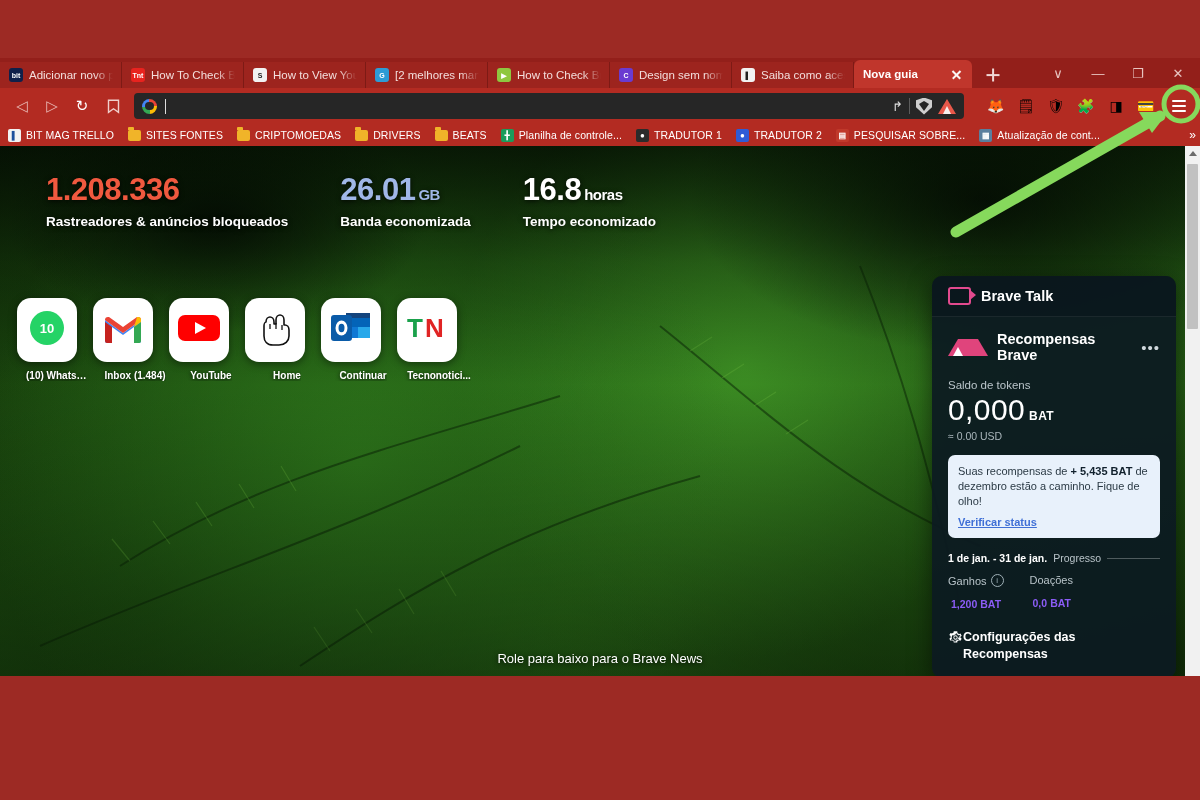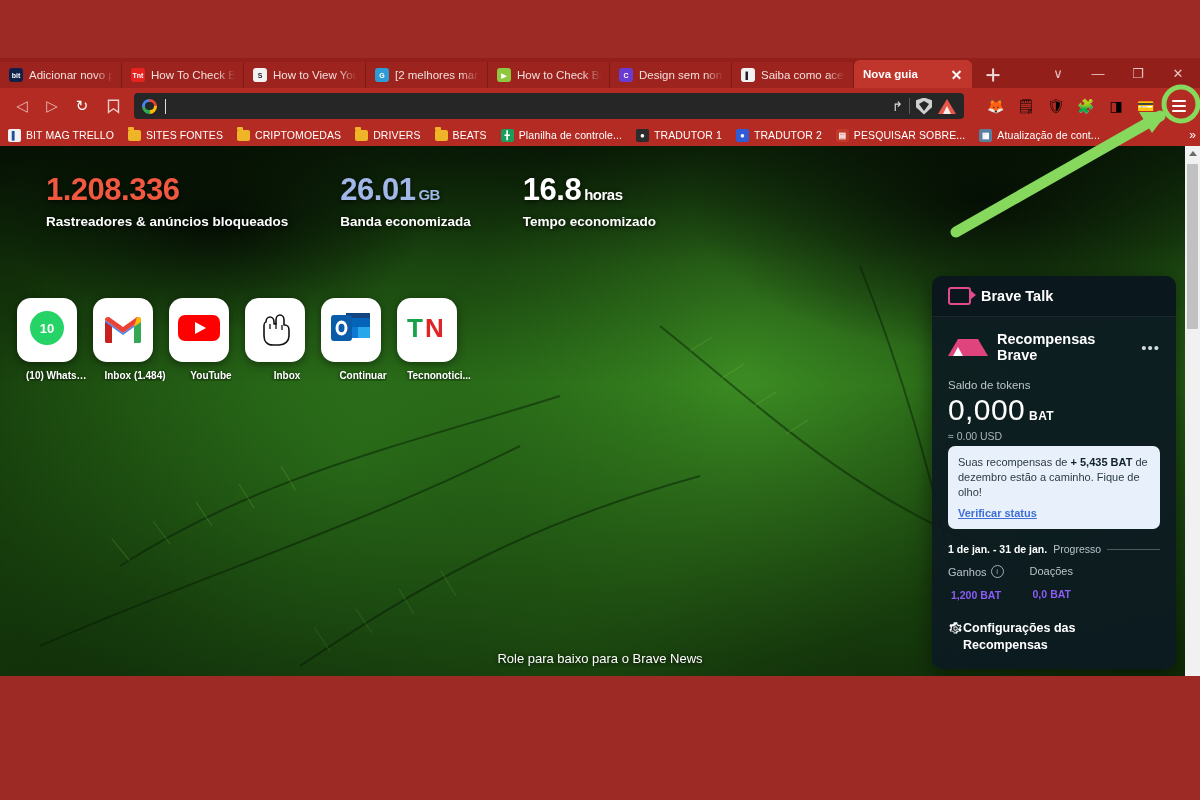--- a/index.html
+++ b/index.html
@@ -243,21 +243,21 @@
     border-left:5px solid transparent;border-right:5px solid transparent;border-bottom:9px solid #ffffff;}
   .rw-title { font-size:14.5px; font-weight:bold; color:#fff; flex:1; }
   .rw-dots { color:#cfd8dc; font-size:15px; letter-spacing:1px; line-height: .6; }
 
   .sub-label { margin-top: 16px; font-size: 11.5px; color:#b9c4c9; }
   .bat-amount { margin-top: 2px; font-size: 30px; font-weight: 300; color:#fff; letter-spacing:-.5px; }
   .bat-amount span { font-size:12px; font-weight:bold; margin-left:4px; letter-spacing:.4px; }
   .usd { margin-top: 3px; font-size: 10.5px; color:#aab6bb; }
 
   .notice {
-    margin-top: 4px; background: #e8f1fb; color:#2b3a45;
+    margin-top: 13px; background: #e8f1fb; color:#2b3a45;
     border-radius: 7px; padding: 9px 10px; font-size: 11px; line-height: 1.35;
   }
   .notice b { color:#10202c; }
   .notice-link { display:block; margin-top:6px; color:#3f6fd6; font-weight:bold; font-size:11px; }
 
   .prog-row { margin-top: 14px; display:flex; align-items:center; gap:6px; font-size:10.5px; }
   .prog-strong { font-weight:bold; color:#fff; }
   .prog-word { color:#b9c4c9; }
   .prog-line { flex:1; height:1px; background: rgba(255,255,255,.28); }
 
@@ -480,21 +480,21 @@
             </div>
             <div class="sc-name">YouTube</div>
           </div>
           <div class="sc">
             <div class="sc-tile">
               <span><svg width="36" height="40" viewBox="0 0 36 40">
                   <path d="M9 14c0-3 2-5 4-5s4 2 4 5v2h2v-4c0-3 2-5 4-5s4 2 4 5v5h1c2 0 4 2 4 5v6c0 5-4 9-10 9h-6c-6 0-9-4-9-9V18c0-2 1-4 2-4z" fill="#fff" stroke="#111" stroke-width="1.6" stroke-linejoin="round"></path>
                   <path d="M13 16v5M19 15v6M25 17v5" stroke="#111" stroke-width="1.3"></path>
                 </svg></span>
             </div>
-            <div class="sc-name">Inbox</div>
+            <div class="sc-name">Home</div>
           </div>
           <div class="sc">
             <div class="sc-tile">
               <span><svg width="42" height="34" viewBox="0 0 42 34">
                   <rect x="16" y="5" width="24" height="11" fill="#0364B8"></rect>
                   <rect x="16" y="16" width="12" height="11" fill="#0F78D4"></rect>
                   <rect x="28" y="16" width="12" height="11" fill="#28A8EA"></rect>
                   <rect x="16" y="2" width="24" height="5" fill="#14447D"></rect>
                   <rect x="1" y="4" width="21" height="26" rx="3" fill="#0A5BA8"></rect>
                   <ellipse cx="11.5" cy="17" rx="6" ry="7.5" fill="#fff"></ellipse>

